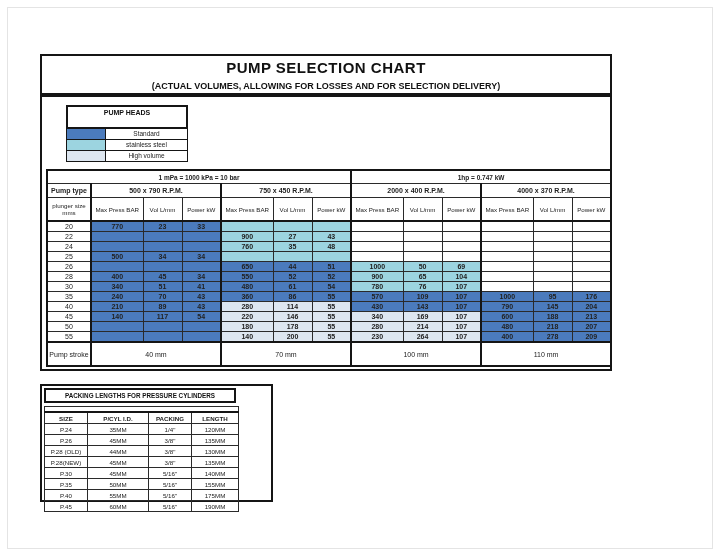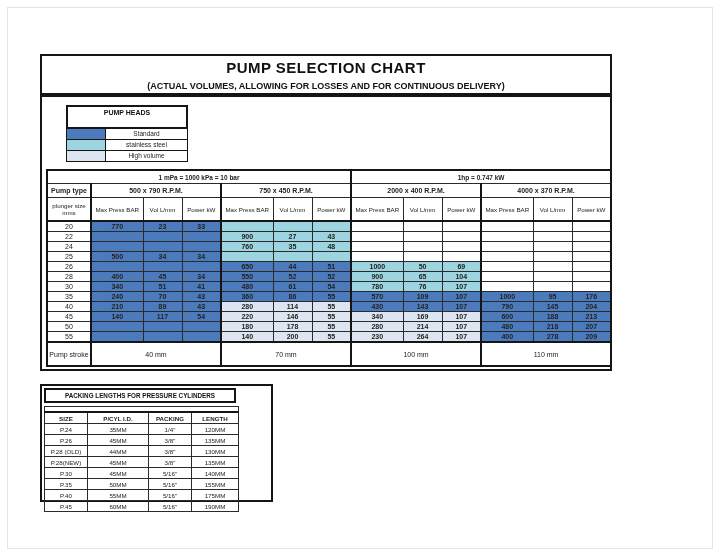--- a/index.html
+++ b/index.html
@@ -71,21 +71,21 @@
   tr.gap-row td{height:4px;border:1px solid #2a2a2a;}
   .pc0{width:40px;} .pc1{width:58px;} .pc2{width:40px;} .pc3{width:44px;}
 </style>
 </head>
 <body>
 
 <div class="page">
   <div class="scan-frame"></div>
 
   <div class="title-box">PUMP SELECTION CHART</div>
-  <div class="subtitle-box">(ACTUAL VOLUMES, ALLOWING FOR LOSSES AND FOR CONTINUOUS DELIVERY)</div>
+  <div class="subtitle-box">(ACTUAL VOLUMES, ALLOWING FOR LOSSES AND FOR SELECTION DELIVERY)</div>
 
   <div class="chart-box">
 
     <div class="legend">
       <div class="legend-title">PUMP HEADS</div>
       <div id="legend-items">
           <div class="legend-row">
             <div class="legend-swatch" style="background: rgb(75, 123, 189);"></div>
             <div class="legend-label">Standard</div>
           </div>

